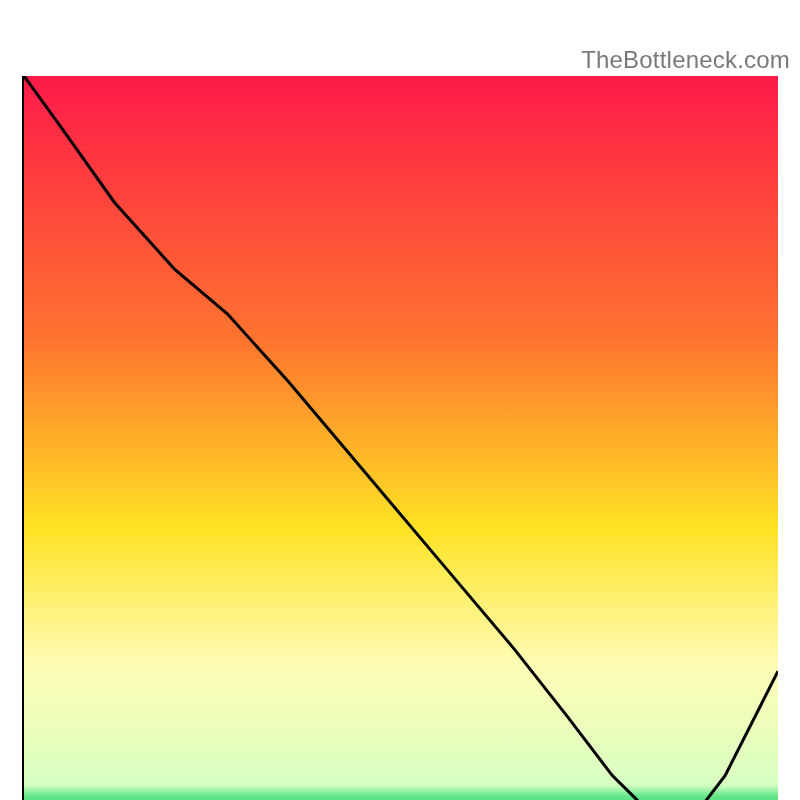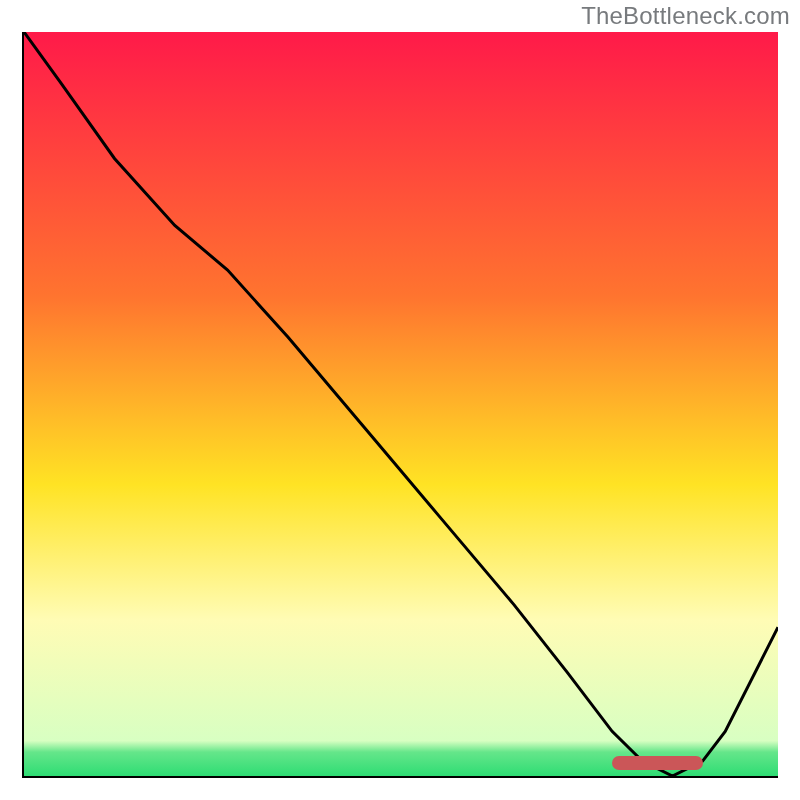--- a/index.html
+++ b/index.html
@@ -8,20 +8,21 @@
     width: 800px;
     height: 800px;
     overflow: hidden;
     background: #fff;
     font-family: Arial, Helvetica, sans-serif;
   }
   .root {
     position: relative;
     width: 800px;
     height: 584px;
+    margin-top: 44px;
   }
   .watermark {
     position: absolute;
     top: 2px;
     right: 10px;
     font-size: 24px;
     color: #777a7d;
     font-weight: 500;
     letter-spacing: 0.2px;
     user-select: none;

